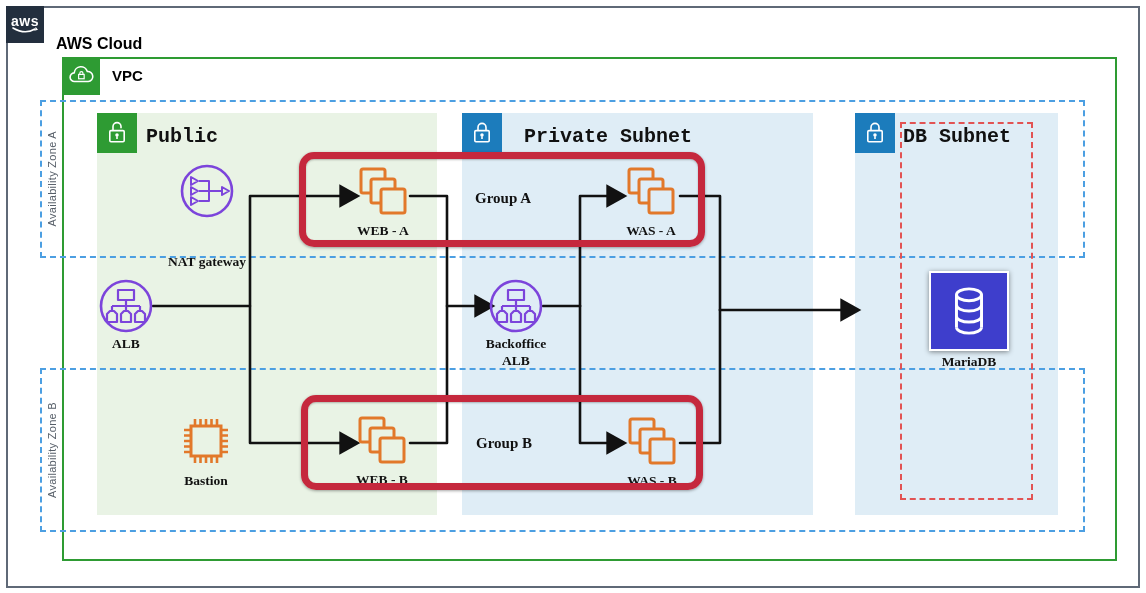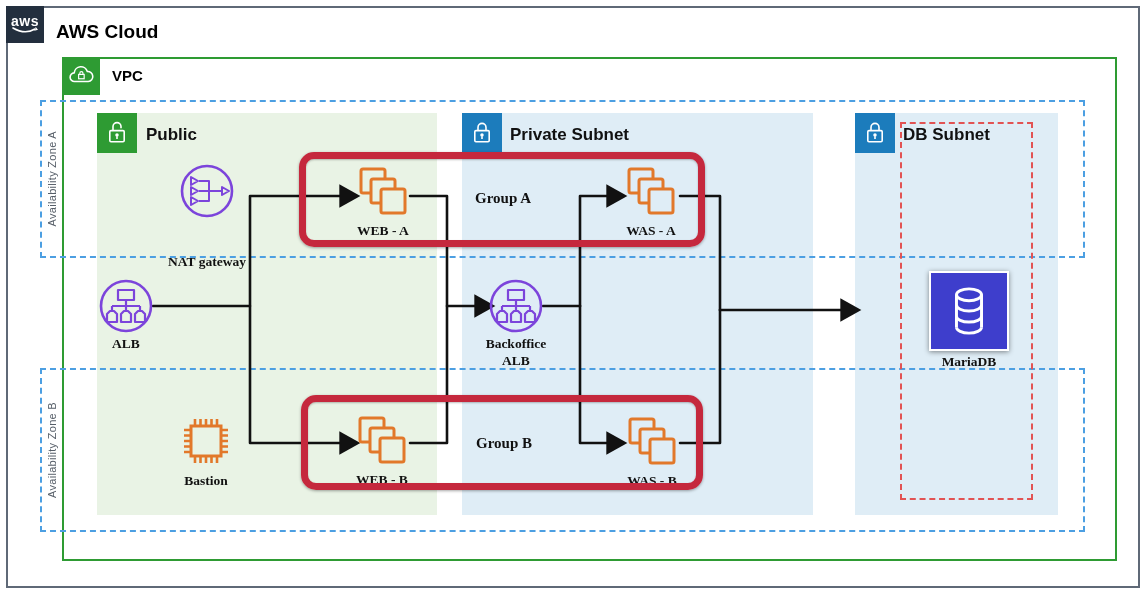--- a/index.html
+++ b/index.html
@@ -18,36 +18,36 @@
   }
   html,body{margin:0;padding:0;background:#fff;}
   #stage{position:relative;width:1146px;height:593px;background:#fff;
          font-family:"Liberation Sans", sans-serif;overflow:hidden;}
   .abs{position:absolute;}
 
   .outer-frame{left:6px;top:6px;width:1130px;height:578px;border:2px solid #5F6977;background:#fff;}
   .aws-logo{left:6px;top:6px;width:38px;height:37px;background:var(--aws-dark);
             display:flex;flex-direction:column;align-items:center;justify-content:center;z-index:6;}
   .aws-logo .wordmark{color:#fff;font-weight:bold;font-size:14px;line-height:12px;letter-spacing:.5px;}
-  .cloud-title{left:56px;top:21px;font-size:19px;font-weight:bold;color:#000;}
+  .cloud-title{left:56px;top:35px;font-size:16px;font-weight:bold;color:#000;}
 
   .vpc-frame{left:62px;top:57px;width:1051px;height:500px;border:2px solid var(--green);}
   .vpc-badge{left:62px;top:57px;width:38px;height:38px;background:var(--green);z-index:4;
              display:flex;align-items:center;justify-content:center;}
   .vpc-title{left:112px;top:67px;font-size:15px;font-weight:bold;color:#000;}
 
   .panel{top:113px;height:402px;}
   .panel.public{left:97px;width:340px;background:var(--panel-green);}
   .panel.private{left:462px;width:351px;background:var(--panel-blue);}
   .panel.db{left:855px;width:203px;background:var(--panel-blue);}
 
   .subnet-badge{width:40px;height:40px;display:flex;align-items:center;justify-content:center;z-index:4;}
   .subnet-badge.green{background:var(--green);}
   .subnet-badge.blue{background:var(--blue);}
-  .subnet-title{font-size:17px;font-weight:bold;color:#111;z-index:4;}
+  .subnet-title{font-size:20px;font-weight:bold;color:#111;z-index:4;font-family:Liberation Mono, monospace;}
 
   .az-box{left:40px;width:1045px;border:2px dashed var(--az-blue);box-sizing:border-box;z-index:2;}
   .az-a{top:100px;height:158px;}
   .az-b{top:368px;height:164px;}
   .az-label-wrap{left:44px;width:16px;display:flex;align-items:center;justify-content:center;z-index:3;}
   .az-label-wrap.a{top:100px;height:158px;}
   .az-label-wrap.b{top:368px;height:164px;}
   .az-label{writing-mode:vertical-rl;transform:rotate(180deg);font-size:11px;color:#565E68;
             letter-spacing:.3px;white-space:nowrap;}
 
@@ -121,21 +121,21 @@
   <div class="abs subnet-title" style="left:146px;top:125px;">Public</div>
 
   <div class="abs subnet-badge blue" style="left:462px;top:113px;">
     <svg width="32" height="32" viewBox="0 0 40 40">
       <rect x="11" y="17" width="18" height="14" rx="1.5" stroke="#fff" stroke-width="2" fill="none"></rect>
       <path d="M15 17 v-4 a5 5 0 0 1 10 0 v4" stroke="#fff" stroke-width="2" fill="none"></path>
       <circle cx="20" cy="22.5" r="2.2" fill="#fff"></circle>
       <path d="M20 24 v3.5" stroke="#fff" stroke-width="2"></path>
     </svg>
   </div>
-  <div class="abs subnet-title" style="left:510px;top:125px;">Private Subnet</div>
+  <div class="abs subnet-title" style="left:524px;top:125px;">Private Subnet</div>
 
   <div class="abs subnet-badge blue" style="left:855px;top:113px;">
     <svg width="32" height="32" viewBox="0 0 40 40">
       <rect x="11" y="17" width="18" height="14" rx="1.5" stroke="#fff" stroke-width="2" fill="none"></rect>
       <path d="M15 17 v-4 a5 5 0 0 1 10 0 v4" stroke="#fff" stroke-width="2" fill="none"></path>
       <circle cx="20" cy="22.5" r="2.2" fill="#fff"></circle>
       <path d="M20 24 v3.5" stroke="#fff" stroke-width="2"></path>
     </svg>
   </div>
   <div class="abs subnet-title" style="left:903px;top:125px;">DB Subnet</div>

